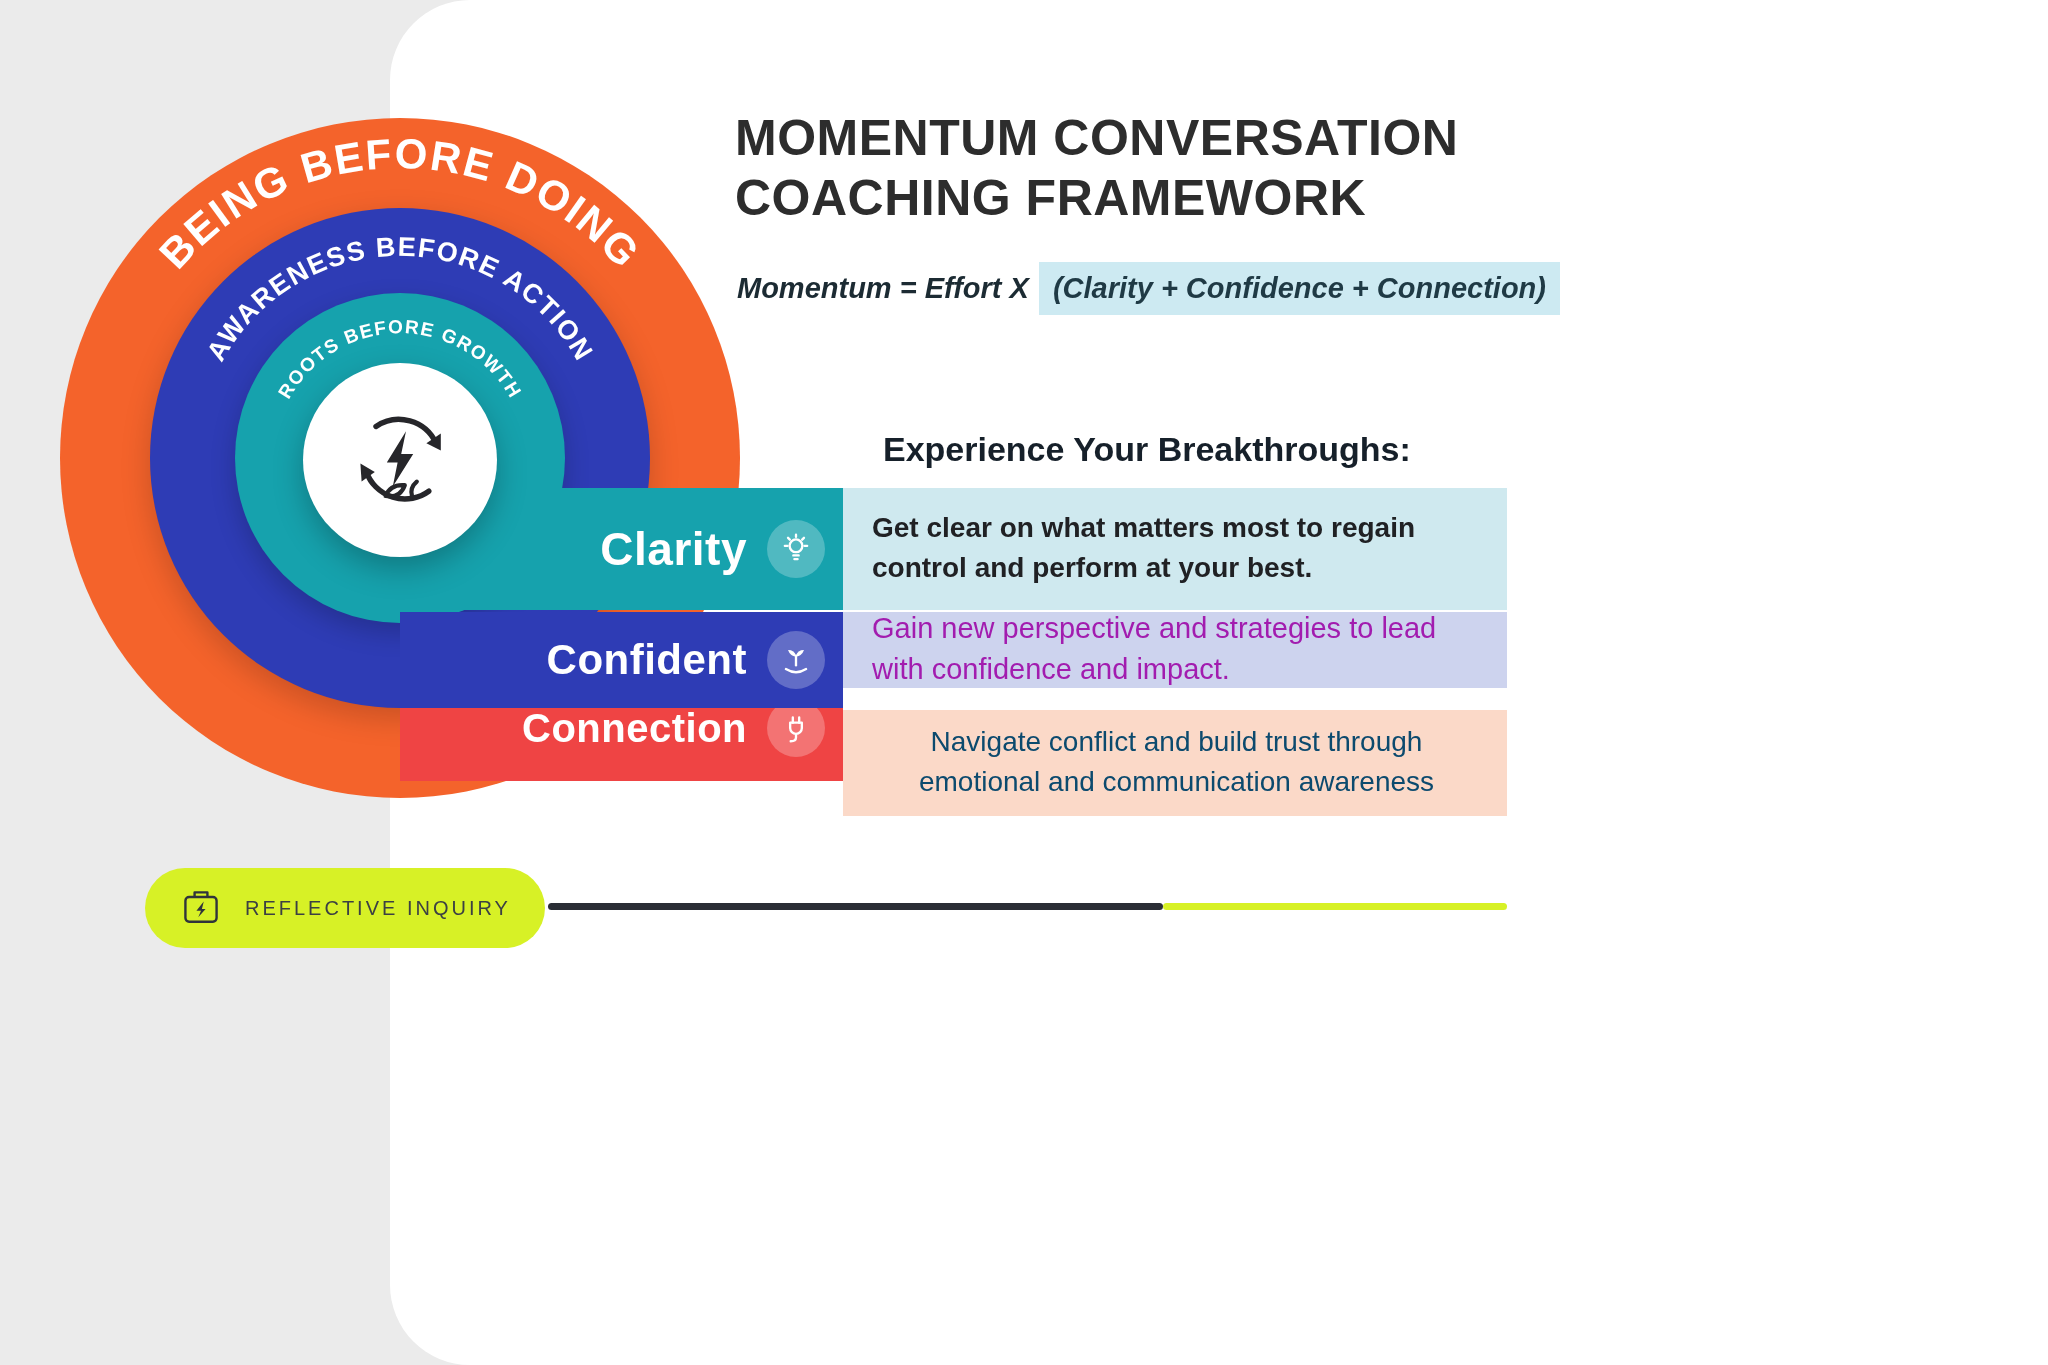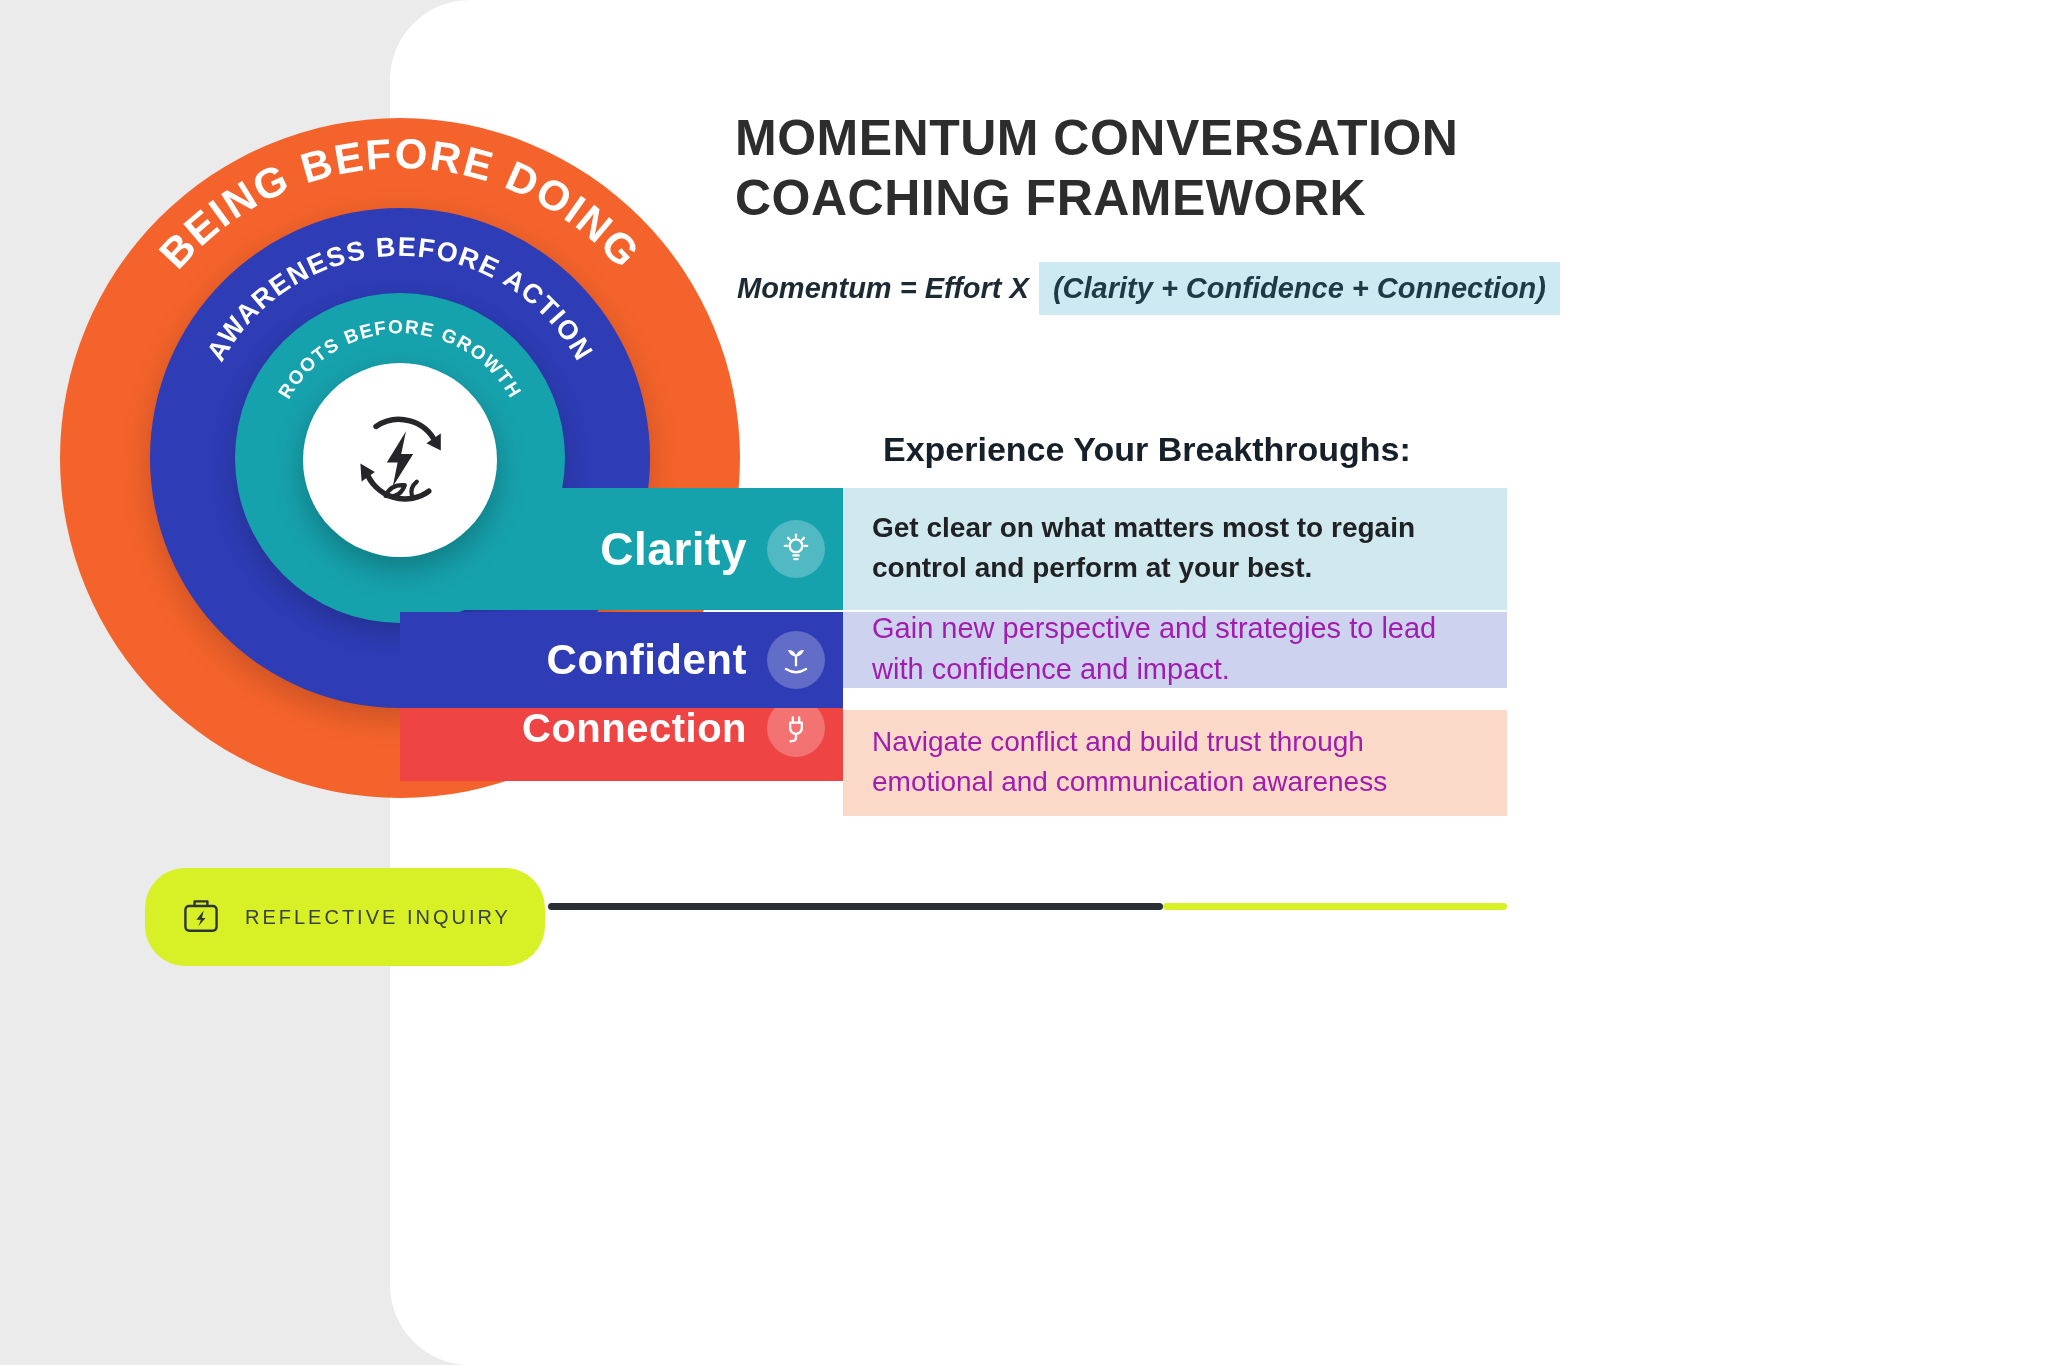--- a/index.html
+++ b/index.html
@@ -28,31 +28,31 @@
   #bar-confident .bar-label  { font-size:42px; }
   #bar-connection .bar-label { font-size:40px; }
 
   .bar-icon { width:58px; height:58px; border-radius:50%; background:rgba(255,255,255,.25);
               display:flex; align-items:center; justify-content:center; flex:0 0 auto; }
 
   .desc { position:absolute; left:843px; width:664px; display:flex; align-items:center;
           padding:7px 26px 10px 29px; color:#202124; }
   #desc-clarity    { top:488px; height:122px; background:#CFE9EF; font-weight:700; font-size:28px; line-height:1.42; }
   #desc-confident  { top:612px; height:76px;  background:#CDD3EE; font-weight:400; font-size:29px; line-height:1.38; color:#a21caf; }
-  #desc-connection { top:710px; height:106px; background:#FBD9C8; font-weight:400; font-size:28px; line-height:1.42; color:#a21caf; }
+  #desc-connection { top:710px; height:106px; background:#FBD9C8; font-weight:400; font-size:28px; line-height:1.42; color:#0c4a6e;text-align:center; }
 
   .title { position:absolute; left:735px; top:108px; font-size:50px; font-weight:800;
            color:#2d2d2d; letter-spacing:.5px; line-height:1.2; }
   .formula { position:absolute; left:737px; top:262px; font-size:29px; font-style:italic;
              font-weight:700; color:#1c2b33; display:flex; align-items:center; }
   .formula .hl { background:#CDEAF2; padding:10px 14px; margin-left:10px; color:#1f3a45; }
 
   .bt-heading { position:absolute; left:872px; top:430px; font-size:34px; font-weight:800; color:#16202a;margin-left:11px; }
 
-  .pill { position:absolute; left:145px; top:868px; width:400px; height:98px; border-radius:40px;
+  .pill { position:absolute; left:145px; top:868px; width:400px; height:80px; border-radius:40px;
           background:#D7F126; display:flex; align-items:center; padding-left:34px; gap:22px; }
   .pill-label { font-size:20px; letter-spacing:3px; color:#3c4043; font-weight:500; }
 
   .rule { position:absolute; top:903px; height:7px; border-radius:4px; }
   #rule-dark { left:548px; width:615px; background:#2a2e35; }
   #rule-lime { left:1163px; width:344px; background:#D7F126; }
 
   svg.overlay { position:absolute; left:0; top:0; width:2048px; height:1365px; pointer-events:none; }
   .arc-text { fill:#ffffff; font-family:"Liberation Sans",sans-serif; font-weight:800; }
 </style>

